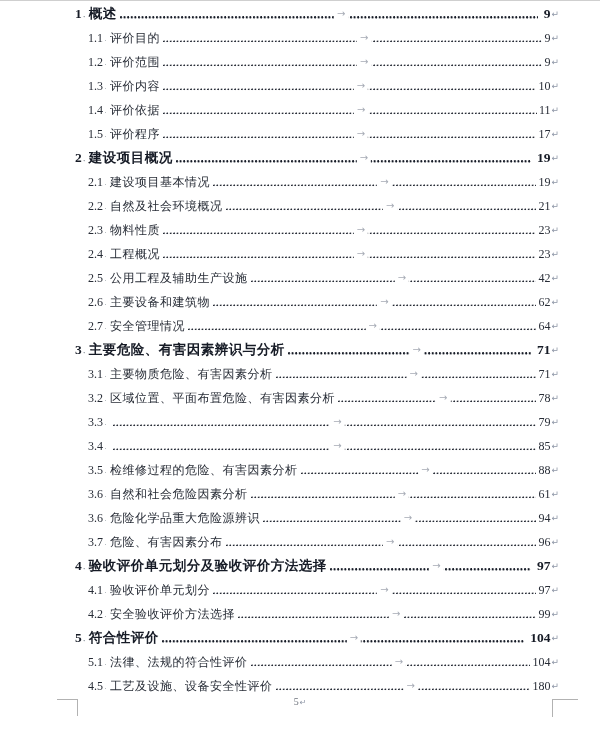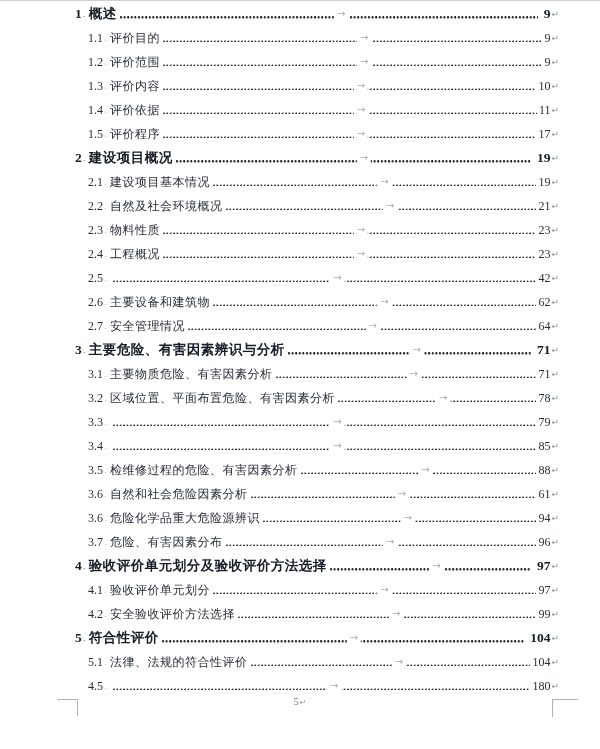--- a/index.html
+++ b/index.html
@@ -223,20 +223,21 @@
     <span class="title">工程概况</span>
     <span class="leader">
       <span class="tab">→</span>
     </span>
     <span class="page">23</span>
     <span class="pmark">↵</span>
   </div>
     <div class="row lvl2">
     <span class="num">2.5</span>
     <span class="spacemark">·</span>
+    <span class="title">公用工程及辅助生产设施</span>
     <span class="leader">
       <span class="tab">→</span>
     </span>
     <span class="page">42</span>
     <span class="pmark">↵</span>
   </div>
     <div class="row lvl2">
     <span class="num">2.6</span>
     <span class="spacemark">·</span>
     <span class="title">主要设备和建筑物</span>
@@ -390,20 +391,21 @@
     <span class="title">法律、法规的符合性评价</span>
     <span class="leader">
       <span class="tab">→</span>
     </span>
     <span class="page">104</span>
     <span class="pmark">↵</span>
   </div>
     <div class="row lvl2">
     <span class="num">4.5</span>
     <span class="spacemark">·</span>
+    <span class="title">工艺及设施、设备安全性评价</span>
     <span class="leader">
       <span class="tab">→</span>
     </span>
     <span class="page">180</span>
     <span class="pmark">↵</span>
   </div>
   </div>
 
 <div class="footer">
   <span>5</span><span class="pmark">↵</span>

